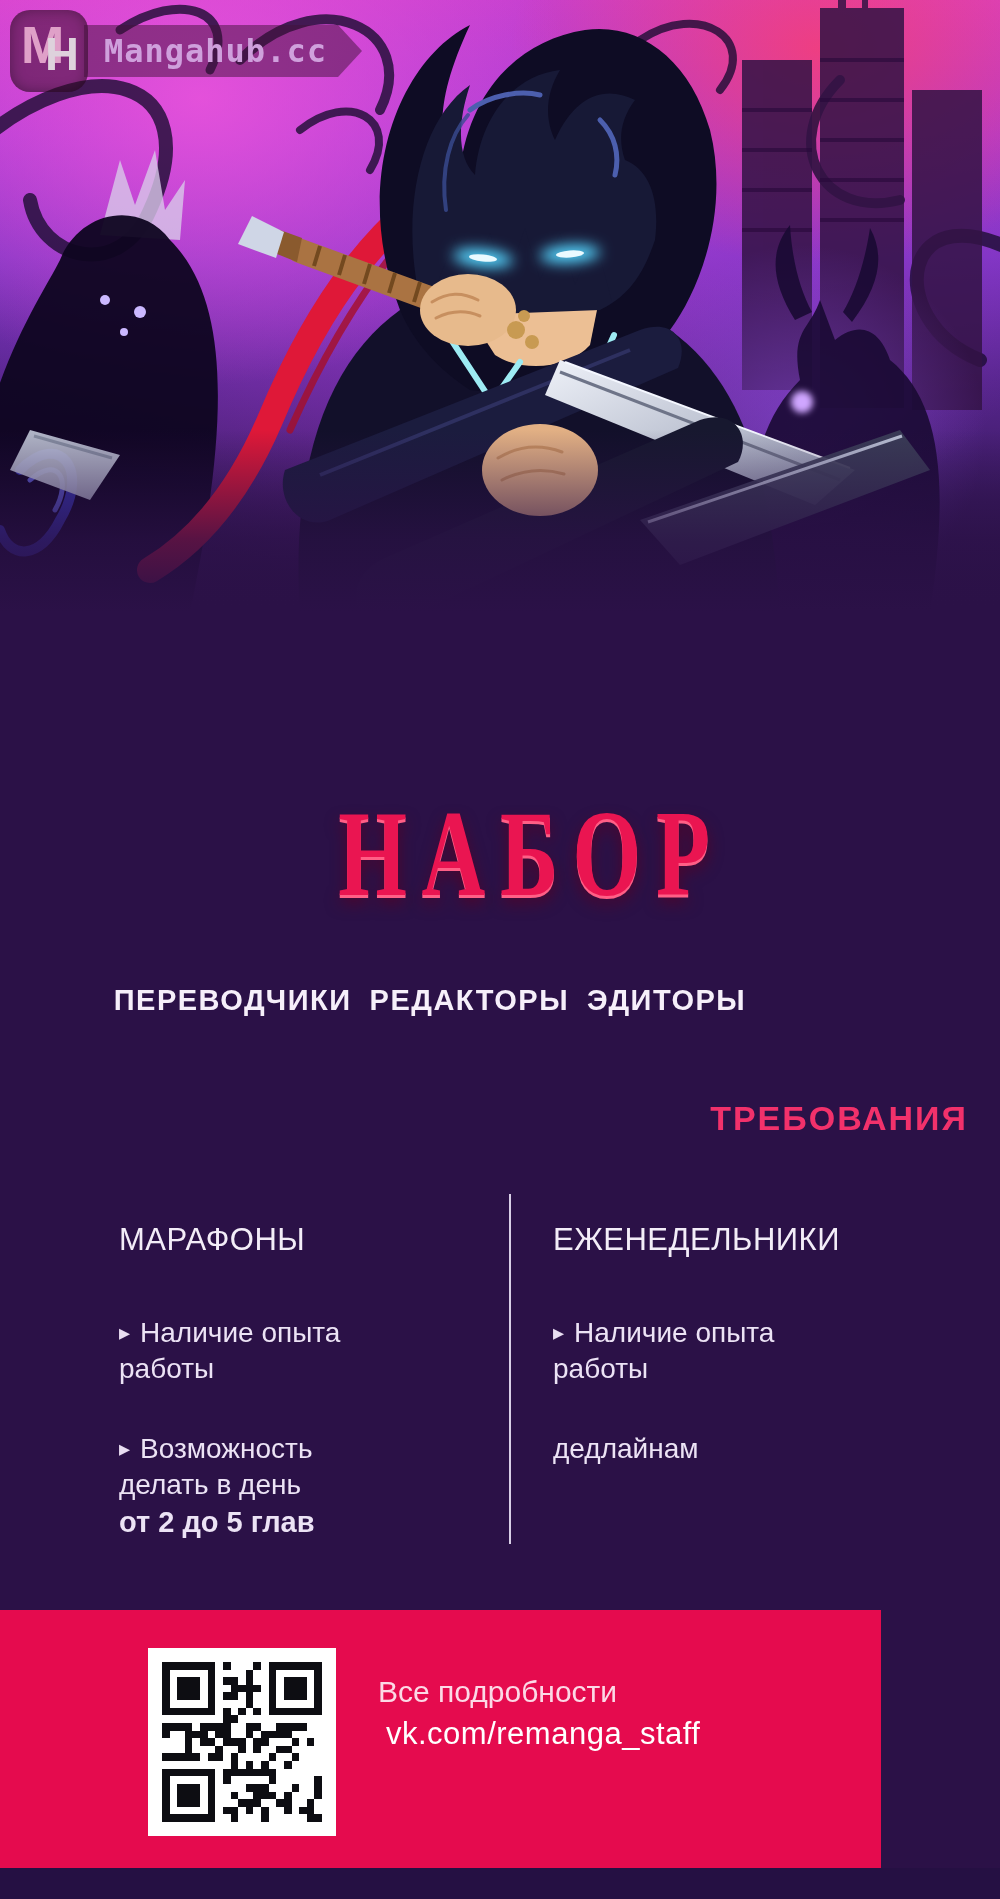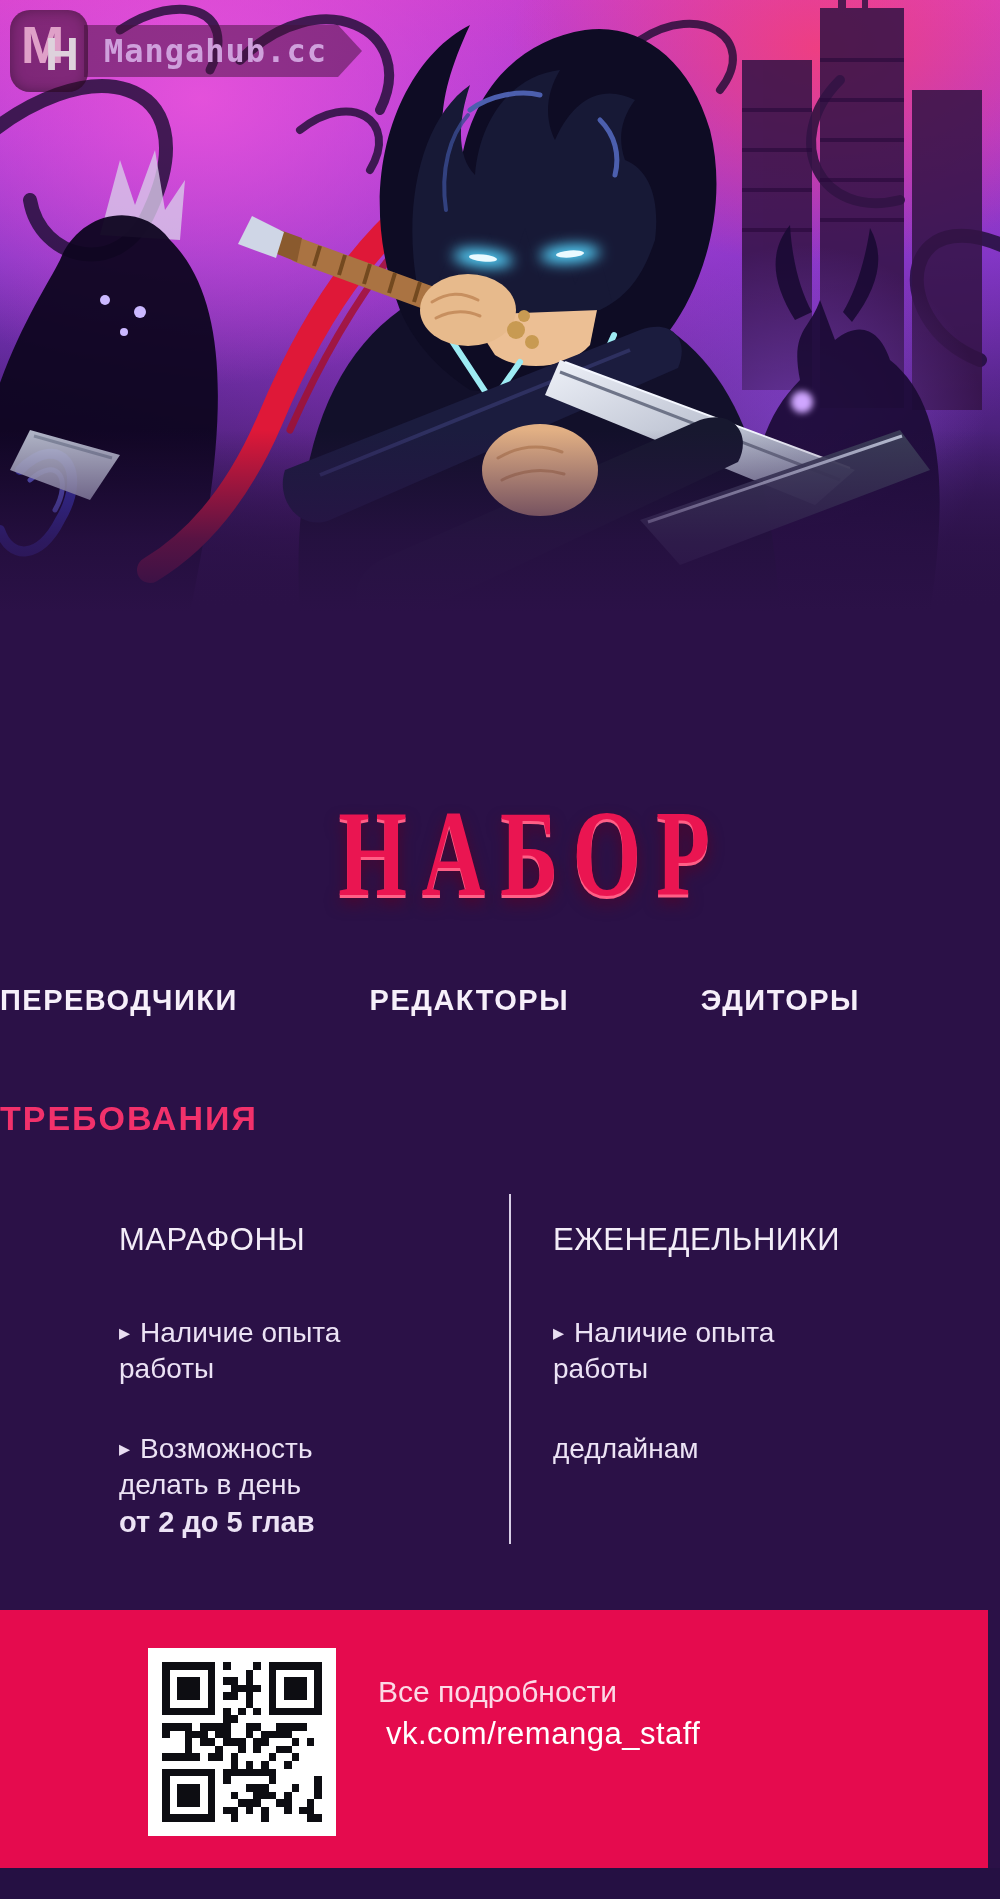--- a/index.html
+++ b/index.html
@@ -42,38 +42,38 @@
   .quote-bar{width:4px;height:140px;background:#ded2ea;border-radius:2px;}
   .quote-text{margin-left:46px;margin-top:3px;font-size:31px;line-height:43px;color:#f2ecf8;}
   
   .nabor-wrap{position:absolute;left:0;top:793px;width:1000px;text-align:center;margin-left:24px;}
   .nabor{
     display:inline-block;font-family:"Liberation Serif",serif;font-weight:bold;
     font-size:96px;letter-spacing:16px;padding-left:16px;line-height:1;
     color:#ea1551;transform:scaleY(1.28) scaleX(.92);transform-origin:50% 0;
     text-shadow:0 2px 0 #ff5f86,0 6px 14px rgba(90,0,35,.8);
   }
-  .roles{position:absolute;left:0;top:984px;width:860px;display:flex;justify-content:space-between;gap:34px;}
+  .roles{position:absolute;left:0;top:984px;width:860px;display:flex;justify-content:center;gap:18px;}
   .roles span{font-size:29px;font-weight:bold;color:#f6effa;letter-spacing:1.5px;}
   .trebovaniya{
-    position:absolute;left:0;top:1099px;width:968px;text-align:left;
+    position:absolute;left:0;top:1099px;width:968px;text-align:right;
     font-size:34px;font-weight:bold;color:#f2316b;letter-spacing:2px;
   }
   
   .cols{position:absolute;left:0;top:1222px;width:1000px;}
   .col{position:absolute;top:0;width:370px;color:#ece3f5;}
   .col.left{left:119px;}
   .col.right{left:553px;width:390px;}
   .col h3{margin:0 0 58px 0;font-size:31px;font-weight:normal;color:#f3edf8;letter-spacing:.5px;}
   .req{margin-bottom:46px;font-size:28px;line-height:34px;}
   .req .bullet{font-size:22px;margin-right:10px;position:relative;top:-2px;color:#e9def2;}
   .req .bold-line{font-weight:bold;font-size:29px;margin-top:3px;}
   .divider{position:absolute;left:509px;top:-28px;width:2px;height:350px;background:#d9cfe6;}
   
-  .footer{position:absolute;left:0;top:1610px;width:988px;height:258px;background:#e50b4e;}
+  .footer{position:absolute;left:0;top:1610px;width:881px;height:258px;background:#e50b4e;}
   .qr-box{
     position:absolute;left:148px;top:38px;width:188px;height:188px;background:#ffffff;
     display:flex;align-items:center;justify-content:center;
   }
   .footer-text{position:absolute;left:378px;top:62px;}
   .footer-text .l1{font-size:30px;color:#fcd9e6;line-height:40px;}
   .footer-text .l2{font-size:31px;font-weight:normal;color:#ffffff;line-height:44px;letter-spacing:.5px;margin-left:8px;}
   .bottom-strip{position:absolute;left:0;top:1868px;width:1000px;height:31px;background:#251043;}
 </style>
 </head>

